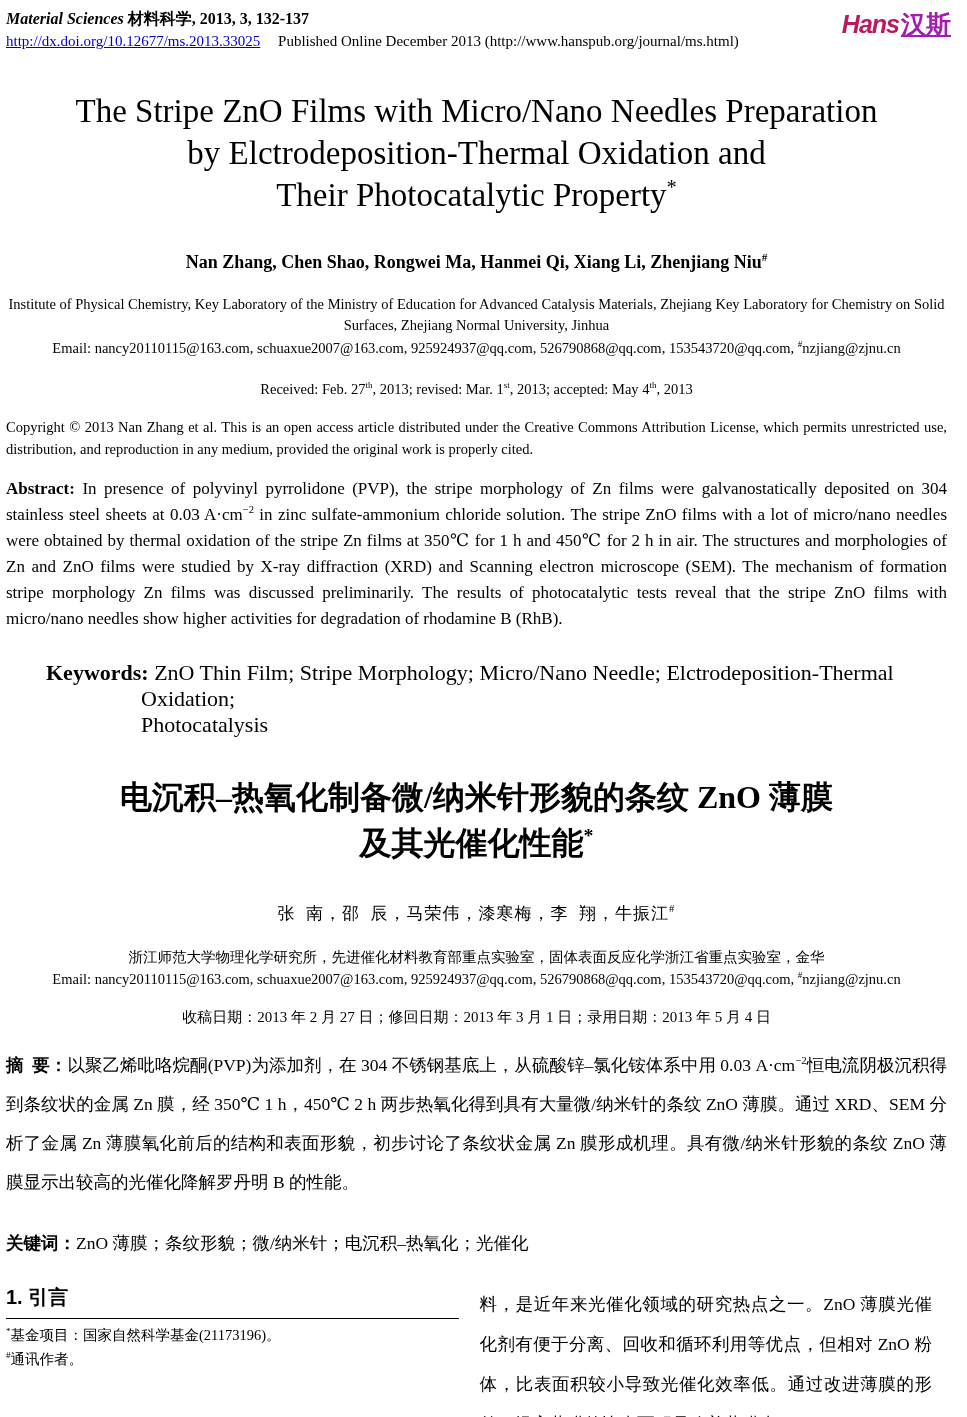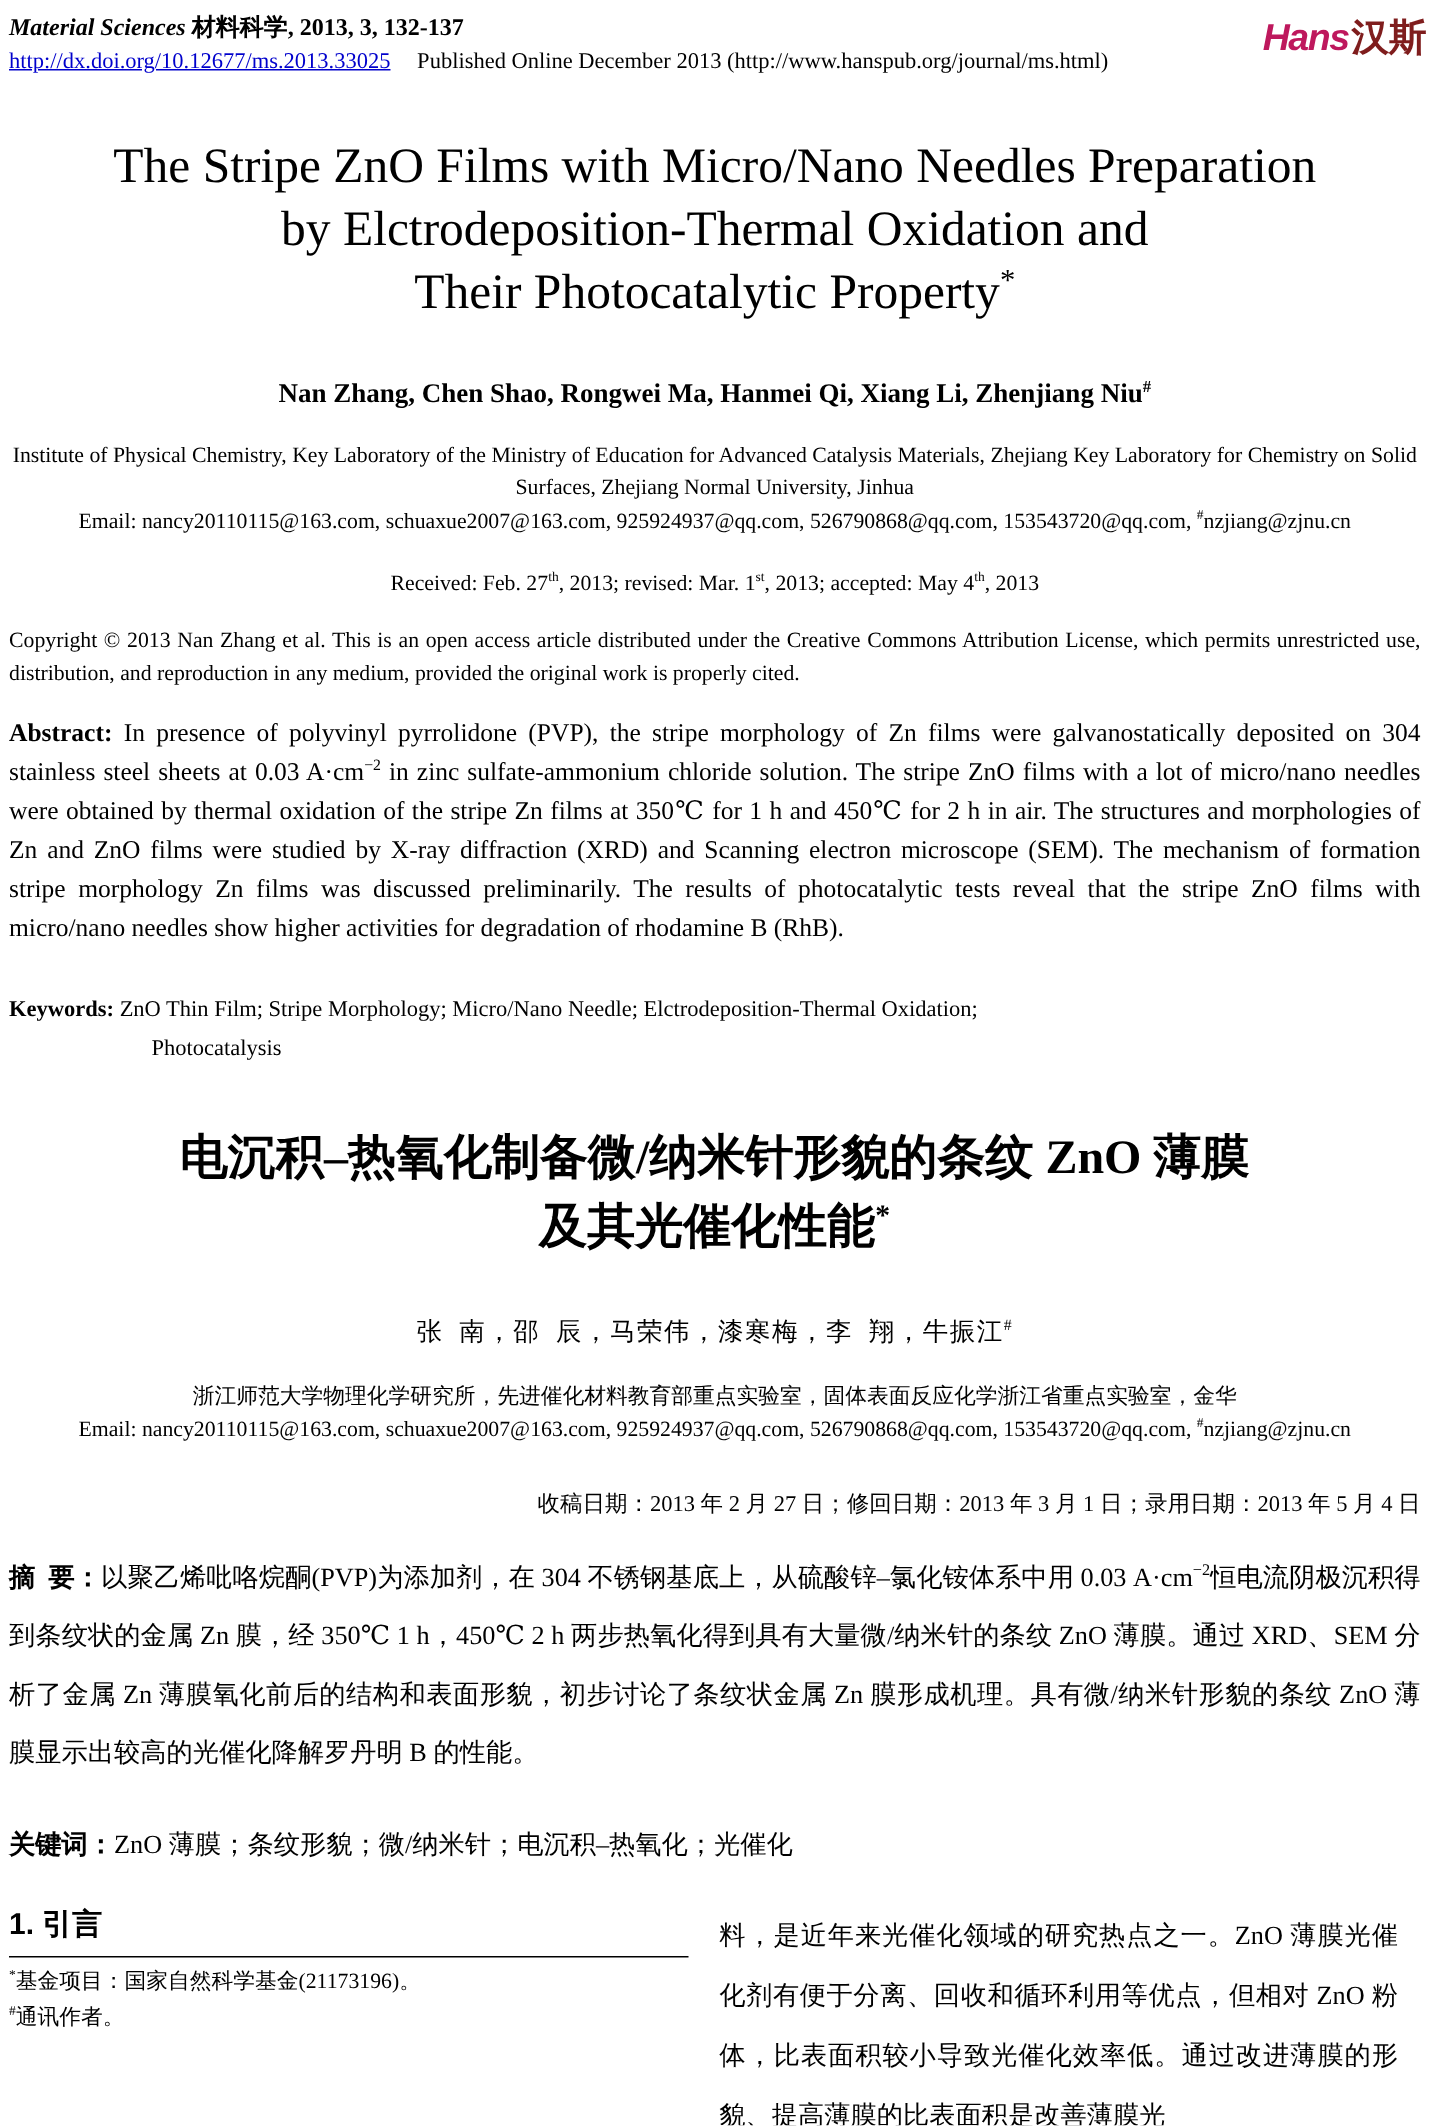--- a/index.html
+++ b/index.html
@@ -22,38 +22,38 @@
   
   .hdr { display: flex; justify-content: space-between; align-items: flex-start; }
   .hdr-left { font-size: 15px; line-height: 21px; }
   .hdr-line1 { font-weight: bold; font-size: 16px; }
   .hdr-line1 .jtitle-en { font-style: italic; }
   .hdr-line2 { font-size: 15px; margin-top: 2px; }
   .doi-link { color: #0000cc; text-decoration: underline; }
   .pub-info { margin-left: 14px; }
   .logo { font-family: "Liberation Sans", sans-serif; font-weight: bold; font-size: 25px; white-space: nowrap; margin-right: -4px; }
   .logo-hans { color: #be185d; font-style: italic; letter-spacing: -1px; }
-  .logo-zh { color: #7f1d1d; margin-left: 2px; }
+  .logo-zh { color: #a21caf; margin-left: 2px; text-decoration: underline; }
 
   
   .title { margin-top: 38px; text-align: center; font-weight: normal; font-size: 33px; line-height: 42px; }
   .authors { margin-top: 34px; text-align: center; font-weight: bold; font-size: 18px; line-height: 24px; }
   .affil { margin-top: 20px; text-align: center; font-size: 14.5px; line-height: 21px; }
   .email { text-align: center; font-size: 14.5px; line-height: 21px; margin-top: 2px; }
   .received { margin-top: 20px; text-align: center; font-size: 14.5px; line-height: 21px; }
   .copyright { margin-top: 16px; text-align: justify; font-size: 14.5px; line-height: 22px; }
   .abstract { margin-top: 16px; text-align: justify; font-size: 17px; line-height: 26px; }
-  .keywords { margin-top: 28px; font-size: 15px; line-height: 26px; padding-left: 95px; text-indent: -95px; }
+  .keywords { margin-top: 28px; font-size: 22px; line-height: 26px; padding-left: 95px; text-indent: -95px; margin-left: 40px; }
 
   
   .cn-title { margin-top: 36px; text-align: center; font-weight: bold; font-size: 32px; line-height: 46px; }
   .cn-authors { margin-top: 36px; text-align: center; font-size: 17px; line-height: 24px; letter-spacing: 1px; }
   .cn-affil { margin-top: 20px; text-align: center; font-size: 14.5px; line-height: 22px; }
   .cn-email { text-align: center; font-size: 14.5px; line-height: 22px; }
-  .cn-dates { margin-top: 28px; text-align: right; font-size: 15px; line-height: 22px; }
+  .cn-dates { margin-top: 16px; text-align: center; font-size: 15px; line-height: 22px; }
   .cn-abstract { margin-top: 18px; text-align: justify; font-size: 17.5px; line-height: 39px; }
   .cn-keywords { margin-top: 28px; font-size: 17.5px; line-height: 26px; }
 
   
   .cols { margin-top: 28px; display: flex; gap: 21px; }
   .col { width: calc(50% - 18px); }
   .sec-heading { font-family: "Liberation Sans", sans-serif; font-weight: bold; font-size: 20px; line-height: 26px; }
   .intro-left { margin-top: 12px; font-size: 17.5px; line-height: 40px; text-indent: 2em; }
   .fn-rule { border: none; border-top: 1.5px solid #000; margin: 8px 0 4px 0; width: 100%; }
   .footnote { font-size: 14.5px; line-height: 24px; }

